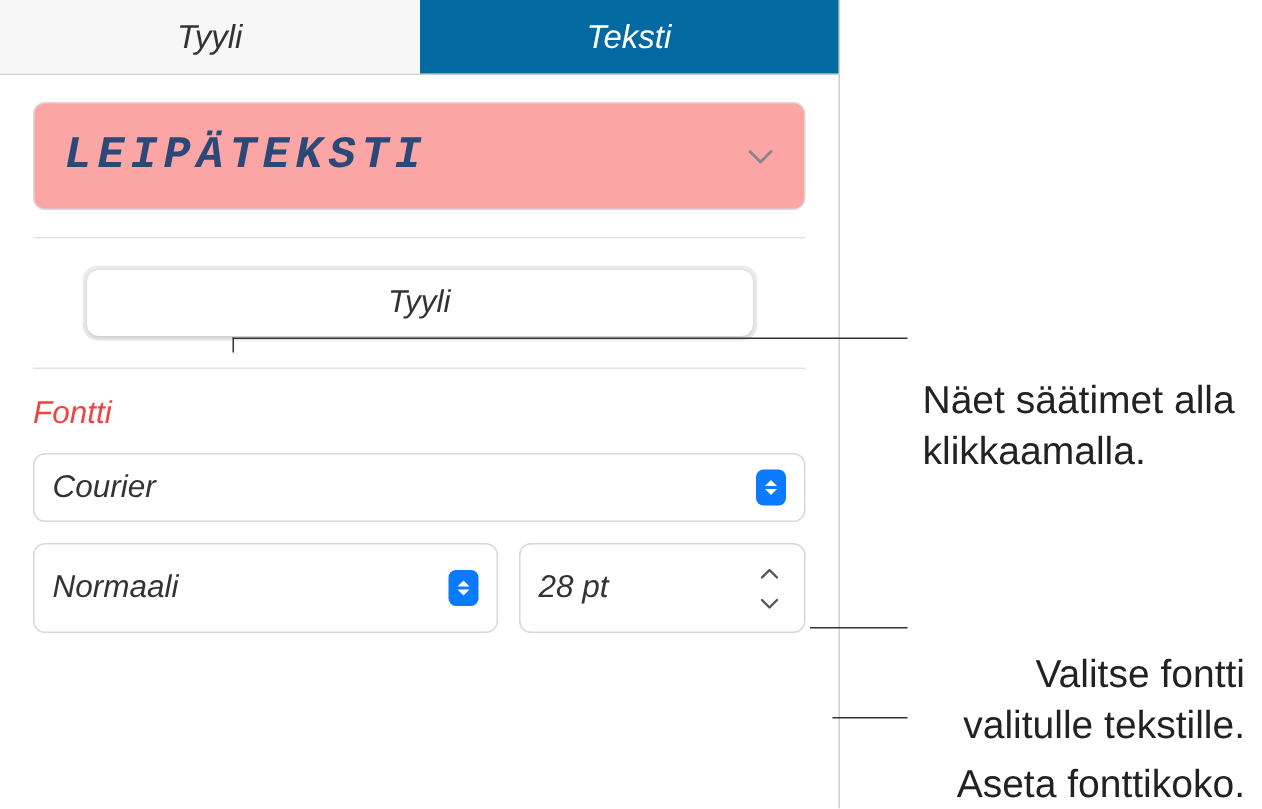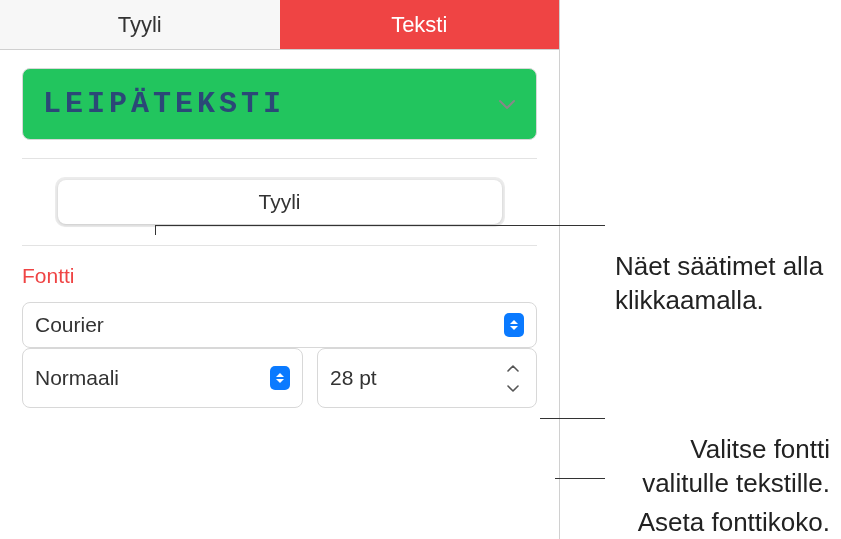--- a/index.html
+++ b/index.html
@@ -7,46 +7,47 @@
       font-family: -apple-system, BlinkMacSystemFont, "Helvetica Neue", Arial, sans-serif;
       background: #fff;
       width: 841px;
       height: 539px;
       position: relative;
     }
     .panel {
       width: 560px;
       border-right: 1px solid #d0d0d0;
       height: 100%;
+      font-style: italic;
     }
     .top-tabs {
       display: flex;
       border-bottom: 1px solid #d0d0d0;
       height: 50px;
     }
     .top-tab {
       flex: 1;
       display: flex;
       align-items: center;
       justify-content: center;
       font-size: 22px;
       color: #333;
       cursor: pointer;
       background: #f7f7f7;
     }
     .top-tab.active {
-      background: #ef4444;
+      background: #0369a1;
       color: #fff;
       font-weight: 500;
     }
     .content {
       padding: 18px 22px 0 22px;
     }
     .style-dropdown {
-      background: #22c55e;
+      background: #fca5a5;
       border: 1px solid #d8d8d8;
       border-radius: 8px;
       padding: 18px 20px;
       display: flex;
       align-items: center;
       justify-content: space-between;
       cursor: pointer;
     }
     .style-dropdown-label {
       font-family: "Courier New", Courier, monospace;
@@ -88,36 +89,37 @@
       box-shadow: 0 1px 3px rgba(0,0,0,0.15);
     }
     .section-label {
       font-size: 21px;
       color: #ef4444;
       margin-bottom: 14px;
     }
     .select-row {
       display: flex;
       gap: 14px;
+      margin-bottom: 14px;
     }
     .select {
       background: #fff;
       border: 1px solid #d8d8d8;
       border-radius: 8px;
       padding: 10px 12px;
       display: flex;
       align-items: center;
       justify-content: space-between;
       cursor: pointer;
       font-size: 21px;
       color: #333;
       position: relative;
     }
     .select-full { flex: 1; }
-    .select-medium { width: 281px; }
+    .select-medium { width: 310px; }
     .select-small { flex: 1; }
     .stepper-control {
       width: 22px;
       height: 38px;
       display: flex;
       flex-direction: column;
       margin-left: 8px;
     }
     .stepper-btn {
       flex: 1;

